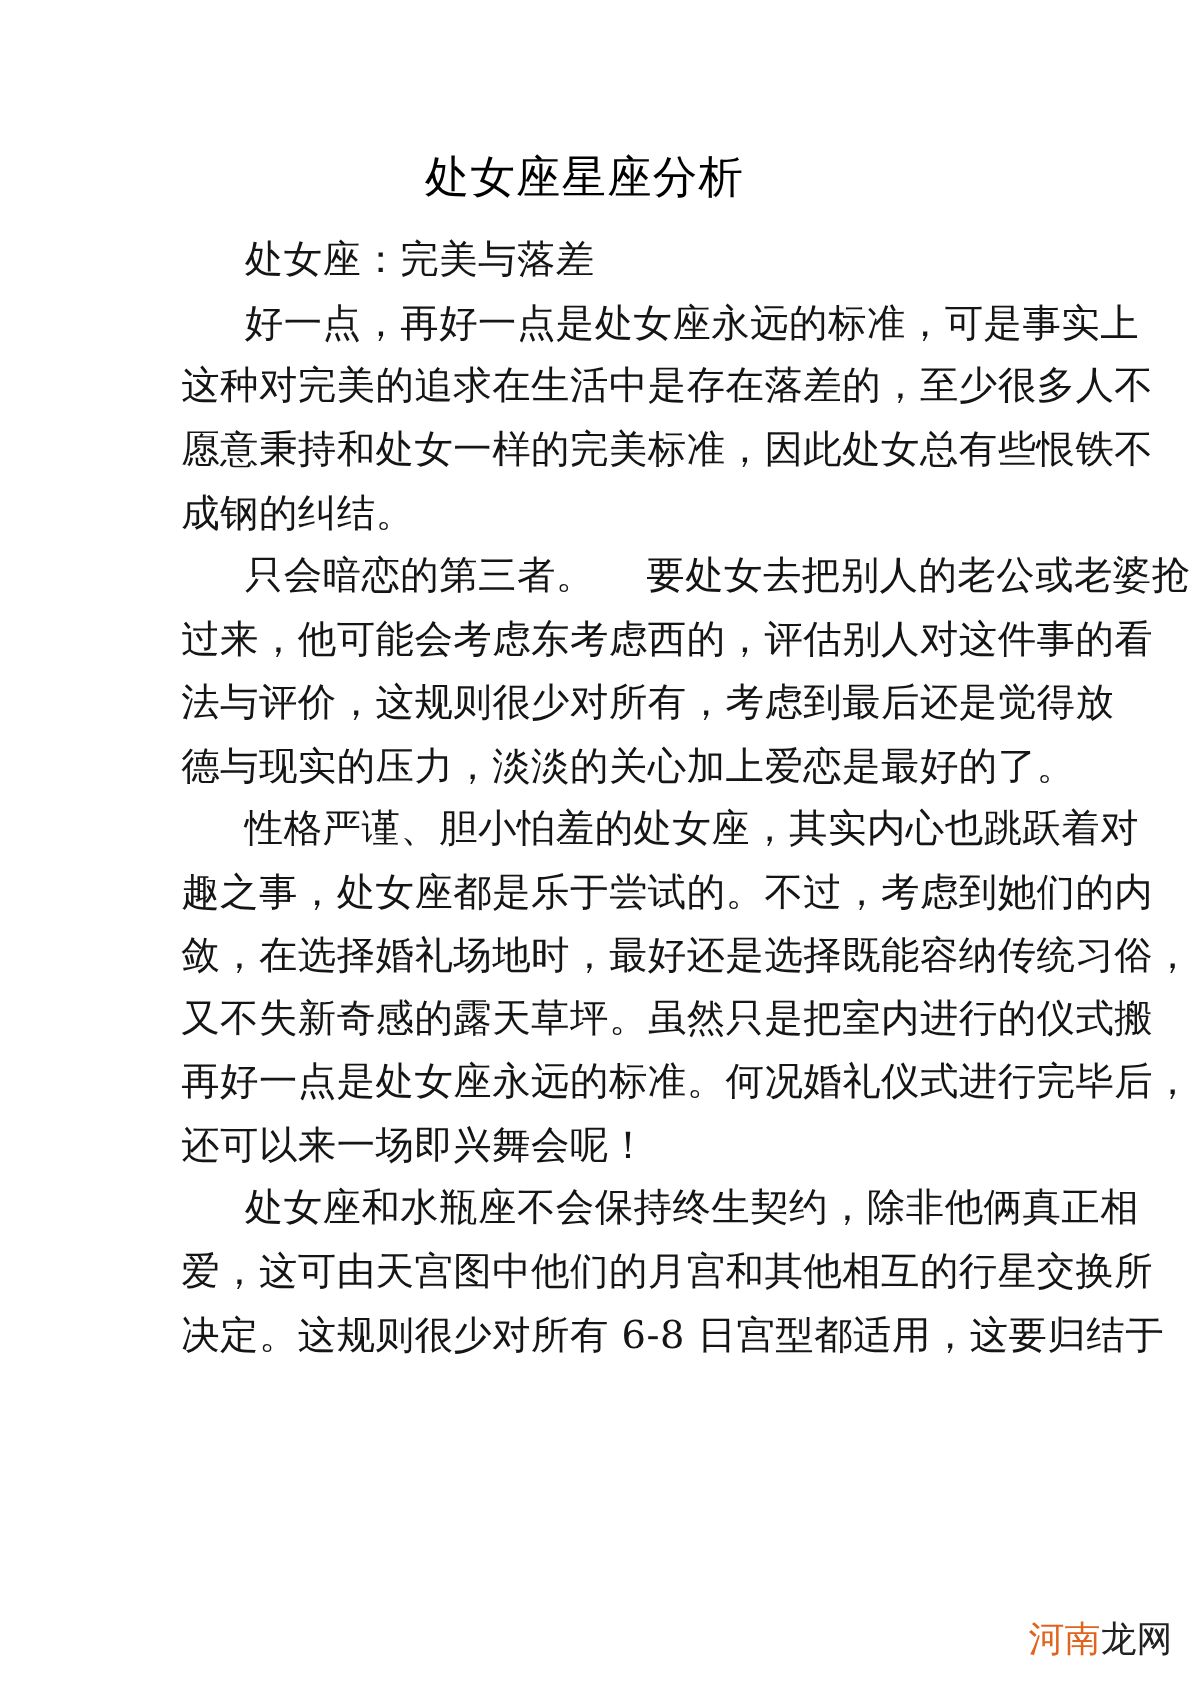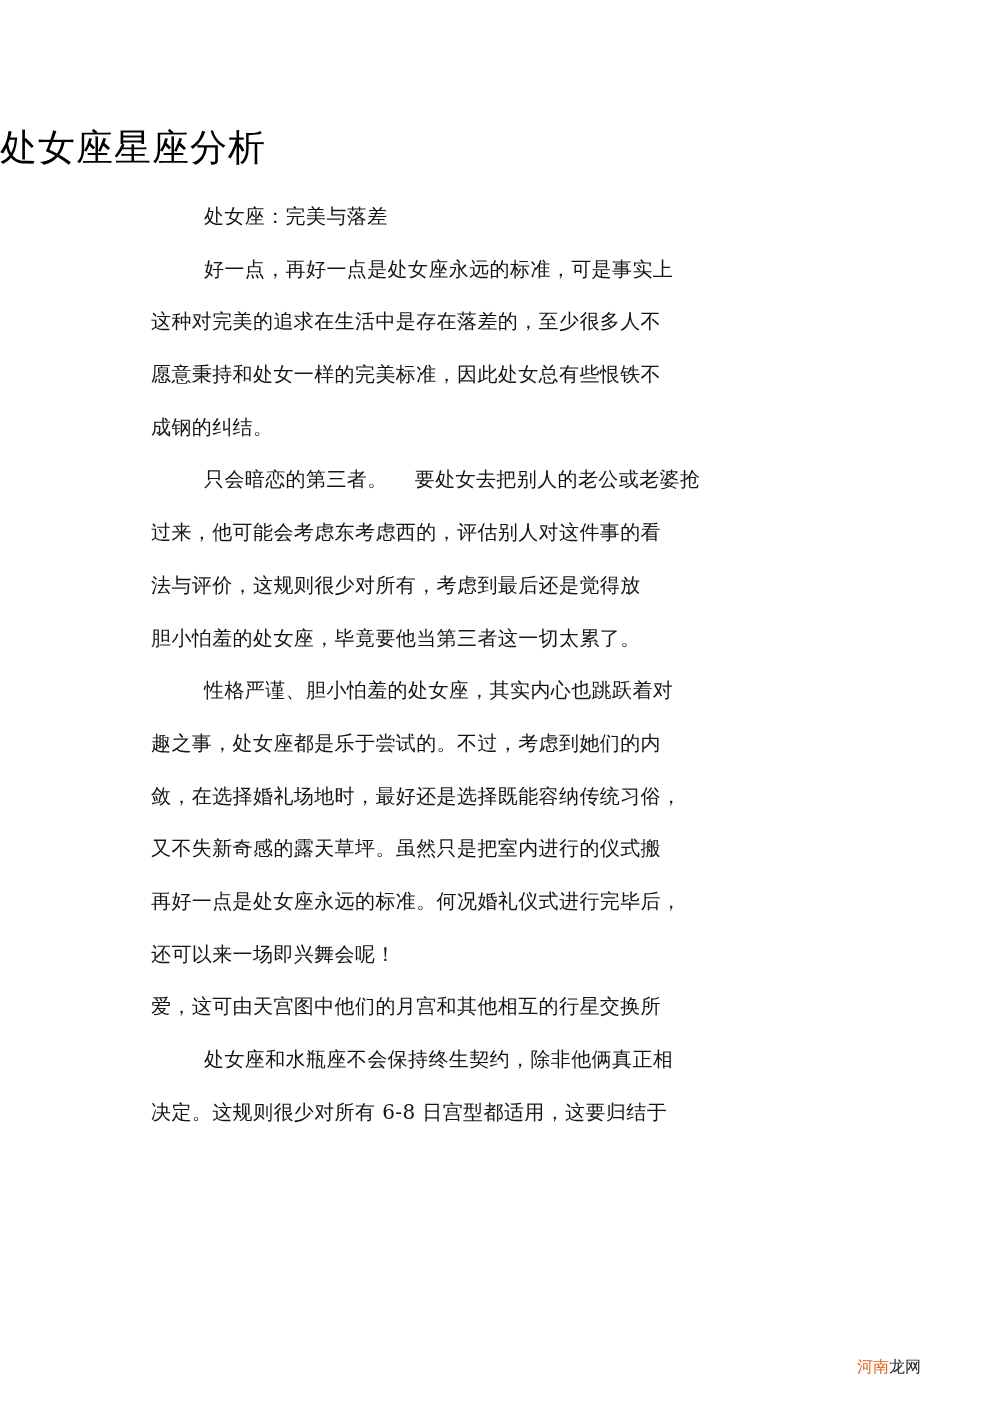--- a/index.html
+++ b/index.html
@@ -1,53 +1,53 @@
 <!DOCTYPE html>
 <html><head>
 <meta charset="utf-8">
 <style>
   html, body { margin: 0; padding: 0; background: #ffffff; }
   body { width: 993px; height: 1404px; position: relative; overflow: hidden;
          font-family: "DejaVu Serif", "Liberation Serif", serif; color: #111111; }
   .page { position: absolute; left: 0; top: 0; width: 993px; height: 1404px; }
-  .title { position: absolute; left: 0; top: 120px; width: 974px; 
+  .title { position: absolute; left: 0; top: 120px; width: 974px; text-align: center;
            font-family: "DejaVu Sans", "Liberation Sans", sans-serif;
            font-size: 37px; line-height: 56px; color: #000000; letter-spacing: 1px; }
   .body-text { position: absolute; left: 151px; top: 190px; width: 700px; }
-  .line { height: 52.7px; line-height: 52.7px; font-size: 20px; white-space: nowrap;
+  .line { height: 52.7px; line-height: 52.7px; font-size: 32px; white-space: nowrap;
           letter-spacing: 0.4px; color: #151515; }
   .indent { padding-left: 53px; }
   .watermark { position: absolute; left: 857px; top: 1352px; font-family: "DejaVu Sans", "Liberation Sans", sans-serif;
-               font-size: 16px; line-height: 30px; white-space: nowrap; }
+               font-size: 30px; line-height: 30px; white-space: nowrap; }
   .wm-a { color: #e0641e; }
   .wm-b { color: #222222; }
 </style>
 </head>
 <body>
 
 <div class="page">
   <div class="title">处女座星座分析</div>
 
   <div class="body-text">
     <div class="line indent">处女座：完美与落差</div>
     <div class="line indent">好一点，再好一点是处女座永远的标准，可是事实上</div>
     <div class="line">这种对完美的追求在生活中是存在落差的，至少很多人不</div>
     <div class="line">愿意秉持和处女一样的完美标准，因此处女总有些恨铁不</div>
     <div class="line">成钢的纠结。</div>
     <div class="line indent">只会暗恋的第三者。　 要处女去把别人的老公或老婆抢</div>
     <div class="line">过来，他可能会考虑东考虑西的，评估别人对这件事的看</div>
     <div class="line">法与评价，这规则很少对所有，考虑到最后还是觉得放</div>
-    <div class="line">胆小怕羞的处女座，毕竟要他当第三者这一切太累了。</div>
+    <div class="line">德与现实的压力，淡淡的关心加上爱恋是最好的了。</div>
     <div class="line indent">性格严谨、胆小怕羞的处女座，其实内心也跳跃着对</div>
     <div class="line">趣之事，处女座都是乐于尝试的。不过，考虑到她们的内</div>
     <div class="line">敛，在选择婚礼场地时，最好还是选择既能容纳传统习俗，</div>
     <div class="line">又不失新奇感的露天草坪。虽然只是把室内进行的仪式搬</div>
     <div class="line">再好一点是处女座永远的标准。何况婚礼仪式进行完毕后，</div>
     <div class="line">还可以来一场即兴舞会呢！</div>
+    <div class="line indent">处女座和水瓶座不会保持终生契约，除非他俩真正相</div>
     <div class="line">爱，这可由天宫图中他们的月宫和其他相互的行星交换所</div>
-    <div class="line indent">处女座和水瓶座不会保持终生契约，除非他俩真正相</div>
     <div class="line">决定。这规则很少对所有 6-8 日宫型都适用，这要归结于</div>
   </div>
 
   <div class="watermark">
     <span class="wm-a">河南</span><span class="wm-b">龙网</span>
   </div>
 </div>
 
 </body></html>

